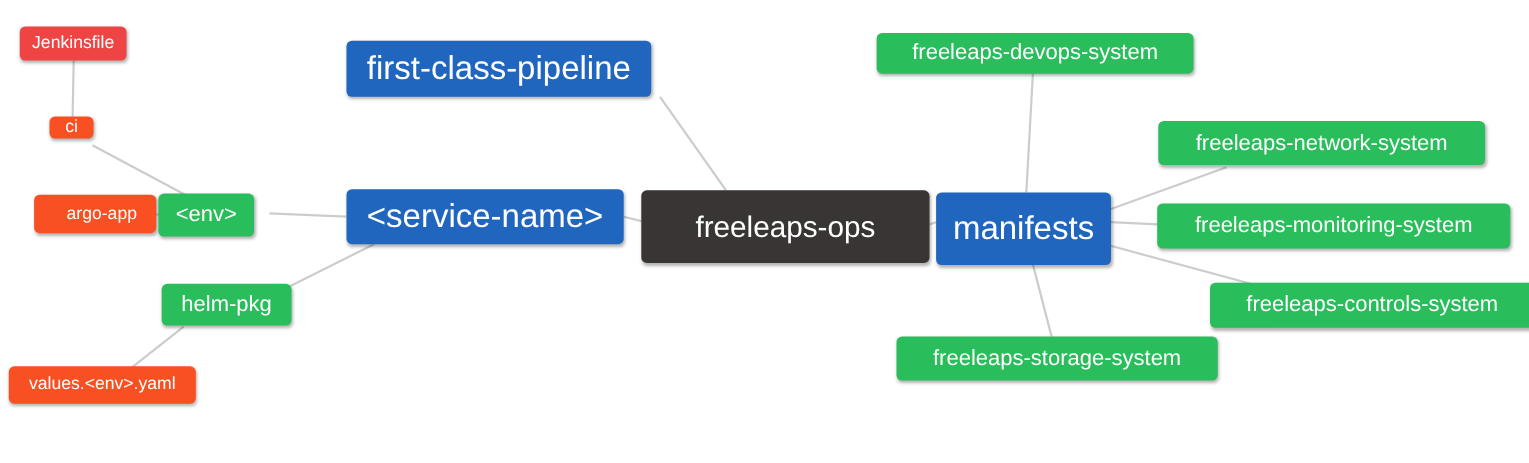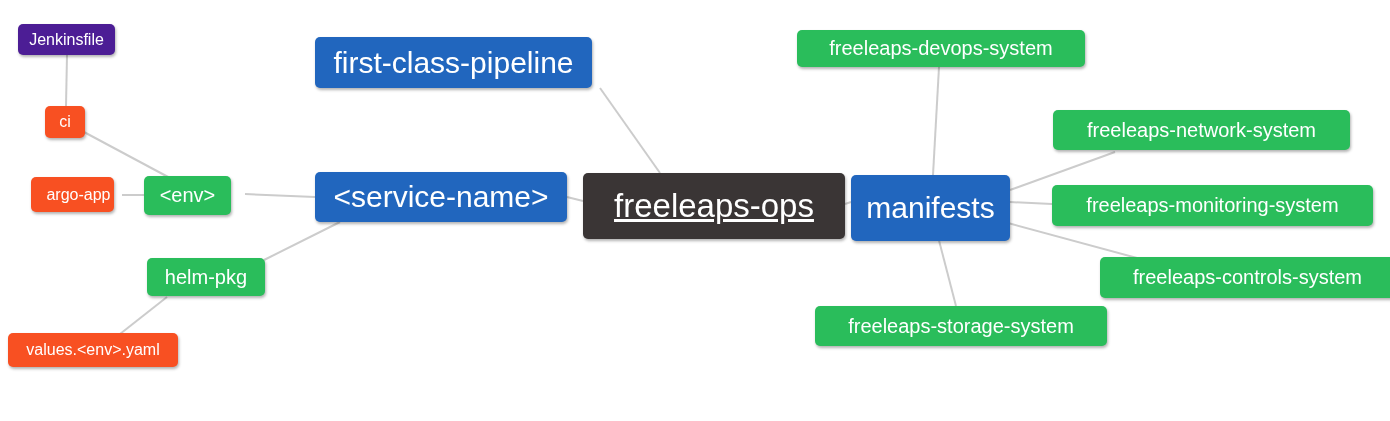--- a/index.html
+++ b/index.html
@@ -32,21 +32,21 @@
     border-radius: 5px;
     box-shadow: 1px 2px 3px rgba(0,0,0,0.3);
     white-space: nowrap;
     cursor: pointer;
     box-sizing: border-box;
     user-select: none;
   }
   .node.small  { font-size: 16px; }
   .node.medium { font-size: 20px; }
   .node.large  { font-size: 30px; }
-  .node.xlarge { font-size: 33px; text-decoration: underline; }
+  .node.xlarge { font-size: 27px; }
 </style>
 </head>
 <body>
 
 <div class="stage" style="background: rgb(255, 255, 255);">
   <svg class="edges-layer" width="1390" height="421" viewBox="0 0 1390 421">
       <line x1="67" y1="55" x2="66" y2="106" stroke="#CCCCCC" stroke-width="2"></line>
       <line x1="84" y1="132" x2="170" y2="178" stroke="#CCCCCC" stroke-width="2"></line>
       <line x1="122" y1="195" x2="158" y2="195" stroke="#CCCCCC" stroke-width="2"></line>
       <line x1="245" y1="194" x2="315" y2="197" stroke="#CCCCCC" stroke-width="2"></line>
@@ -55,23 +55,23 @@
       <line x1="600" y1="88" x2="660" y2="173" stroke="#CCCCCC" stroke-width="2"></line>
       <line x1="567" y1="197" x2="583" y2="201" stroke="#CCCCCC" stroke-width="2"></line>
       <line x1="845" y1="204" x2="851" y2="202" stroke="#CCCCCC" stroke-width="2"></line>
       <line x1="933" y1="175" x2="939" y2="67" stroke="#CCCCCC" stroke-width="2"></line>
       <line x1="1010" y1="190" x2="1115" y2="152" stroke="#CCCCCC" stroke-width="2"></line>
       <line x1="1010" y1="202" x2="1052" y2="204" stroke="#CCCCCC" stroke-width="2"></line>
       <line x1="1008" y1="223" x2="1137" y2="258" stroke="#CCCCCC" stroke-width="2"></line>
       <line x1="935" y1="225" x2="956" y2="306" stroke="#CCCCCC" stroke-width="2"></line>
     </svg>
 
-<div class="node small" style="left: 18px; top: 24px; width: 97px; height: 31px; background: #4c1d95; color: rgb(255, 255, 255);">Jenkinsfile</div>
-    <div class="node small" style="left: 45px; top: 106px; width: 40px; height: 32px; background: rgb(248, 80, 34); color: rgb(255, 255, 255);">ci</div>
-    <div class="node small" style="left: 31px; top: 177px; width: 83px; height: 35px; background: rgb(248, 80, 34); color: rgb(255, 255, 255); padding-left: 12px;">argo-app</div>
+<div class="node small" style="left: 18px; top: 24px; width: 97px; height: 31px; background: #ef4444; color: rgb(255, 255, 255);">Jenkinsfile</div>
+    <div class="node small" style="left: 45px; top: 106px; width: 40px; height: 20px; background: rgb(248, 80, 34); color: rgb(255, 255, 255);">ci</div>
+    <div class="node small" style="left: 31px; top: 177px; width: 111px; height: 35px; background: rgb(248, 80, 34); color: rgb(255, 255, 255); padding-left: 12px;">argo-app</div>
     <div class="node medium" style="left: 144px; top: 176px; width: 87px; height: 39px; background: rgb(42, 189, 91); color: rgb(255, 255, 255);">&lt;env&gt;</div>
     <div class="node medium" style="left: 147px; top: 258px; width: 118px; height: 38px; background: rgb(42, 189, 91); color: rgb(255, 255, 255);">helm-pkg</div>
     <div class="node small" style="left: 8px; top: 333px; width: 170px; height: 34px; background: rgb(248, 80, 34); color: rgb(255, 255, 255);">values.&lt;env&gt;.yaml</div>
     <div class="node large" style="left: 315px; top: 37px; width: 277px; height: 51px; background: rgb(33, 102, 190); color: rgb(255, 255, 255);">first-class-pipeline</div>
     <div class="node large" style="left: 315px; top: 172px; width: 252px; height: 50px; background: rgb(33, 102, 190); color: rgb(255, 255, 255);">&lt;service-name&gt;</div>
     <div class="node xlarge" style="left: 583px; top: 173px; width: 262px; height: 66px; background: rgb(58, 53, 53); color: rgb(255, 255, 255);">freeleaps-ops</div>
     <div class="node large" style="left: 851px; top: 175px; width: 159px; height: 66px; background: rgb(33, 102, 190); color: rgb(255, 255, 255);">manifests</div>
     <div class="node medium" style="left: 797px; top: 30px; width: 288px; height: 37px; background: rgb(42, 189, 91); color: rgb(255, 255, 255); text-align: center;">freeleaps-devops-system</div>
     <div class="node medium" style="left: 1053px; top: 110px; width: 297px; height: 40px; background: rgb(42, 189, 91); color: rgb(255, 255, 255);">freeleaps-network-system</div>
     <div class="node medium" style="left: 1052px; top: 185px; width: 321px; height: 41px; background: rgb(42, 189, 91); color: rgb(255, 255, 255);">freeleaps-monitoring-system</div>

